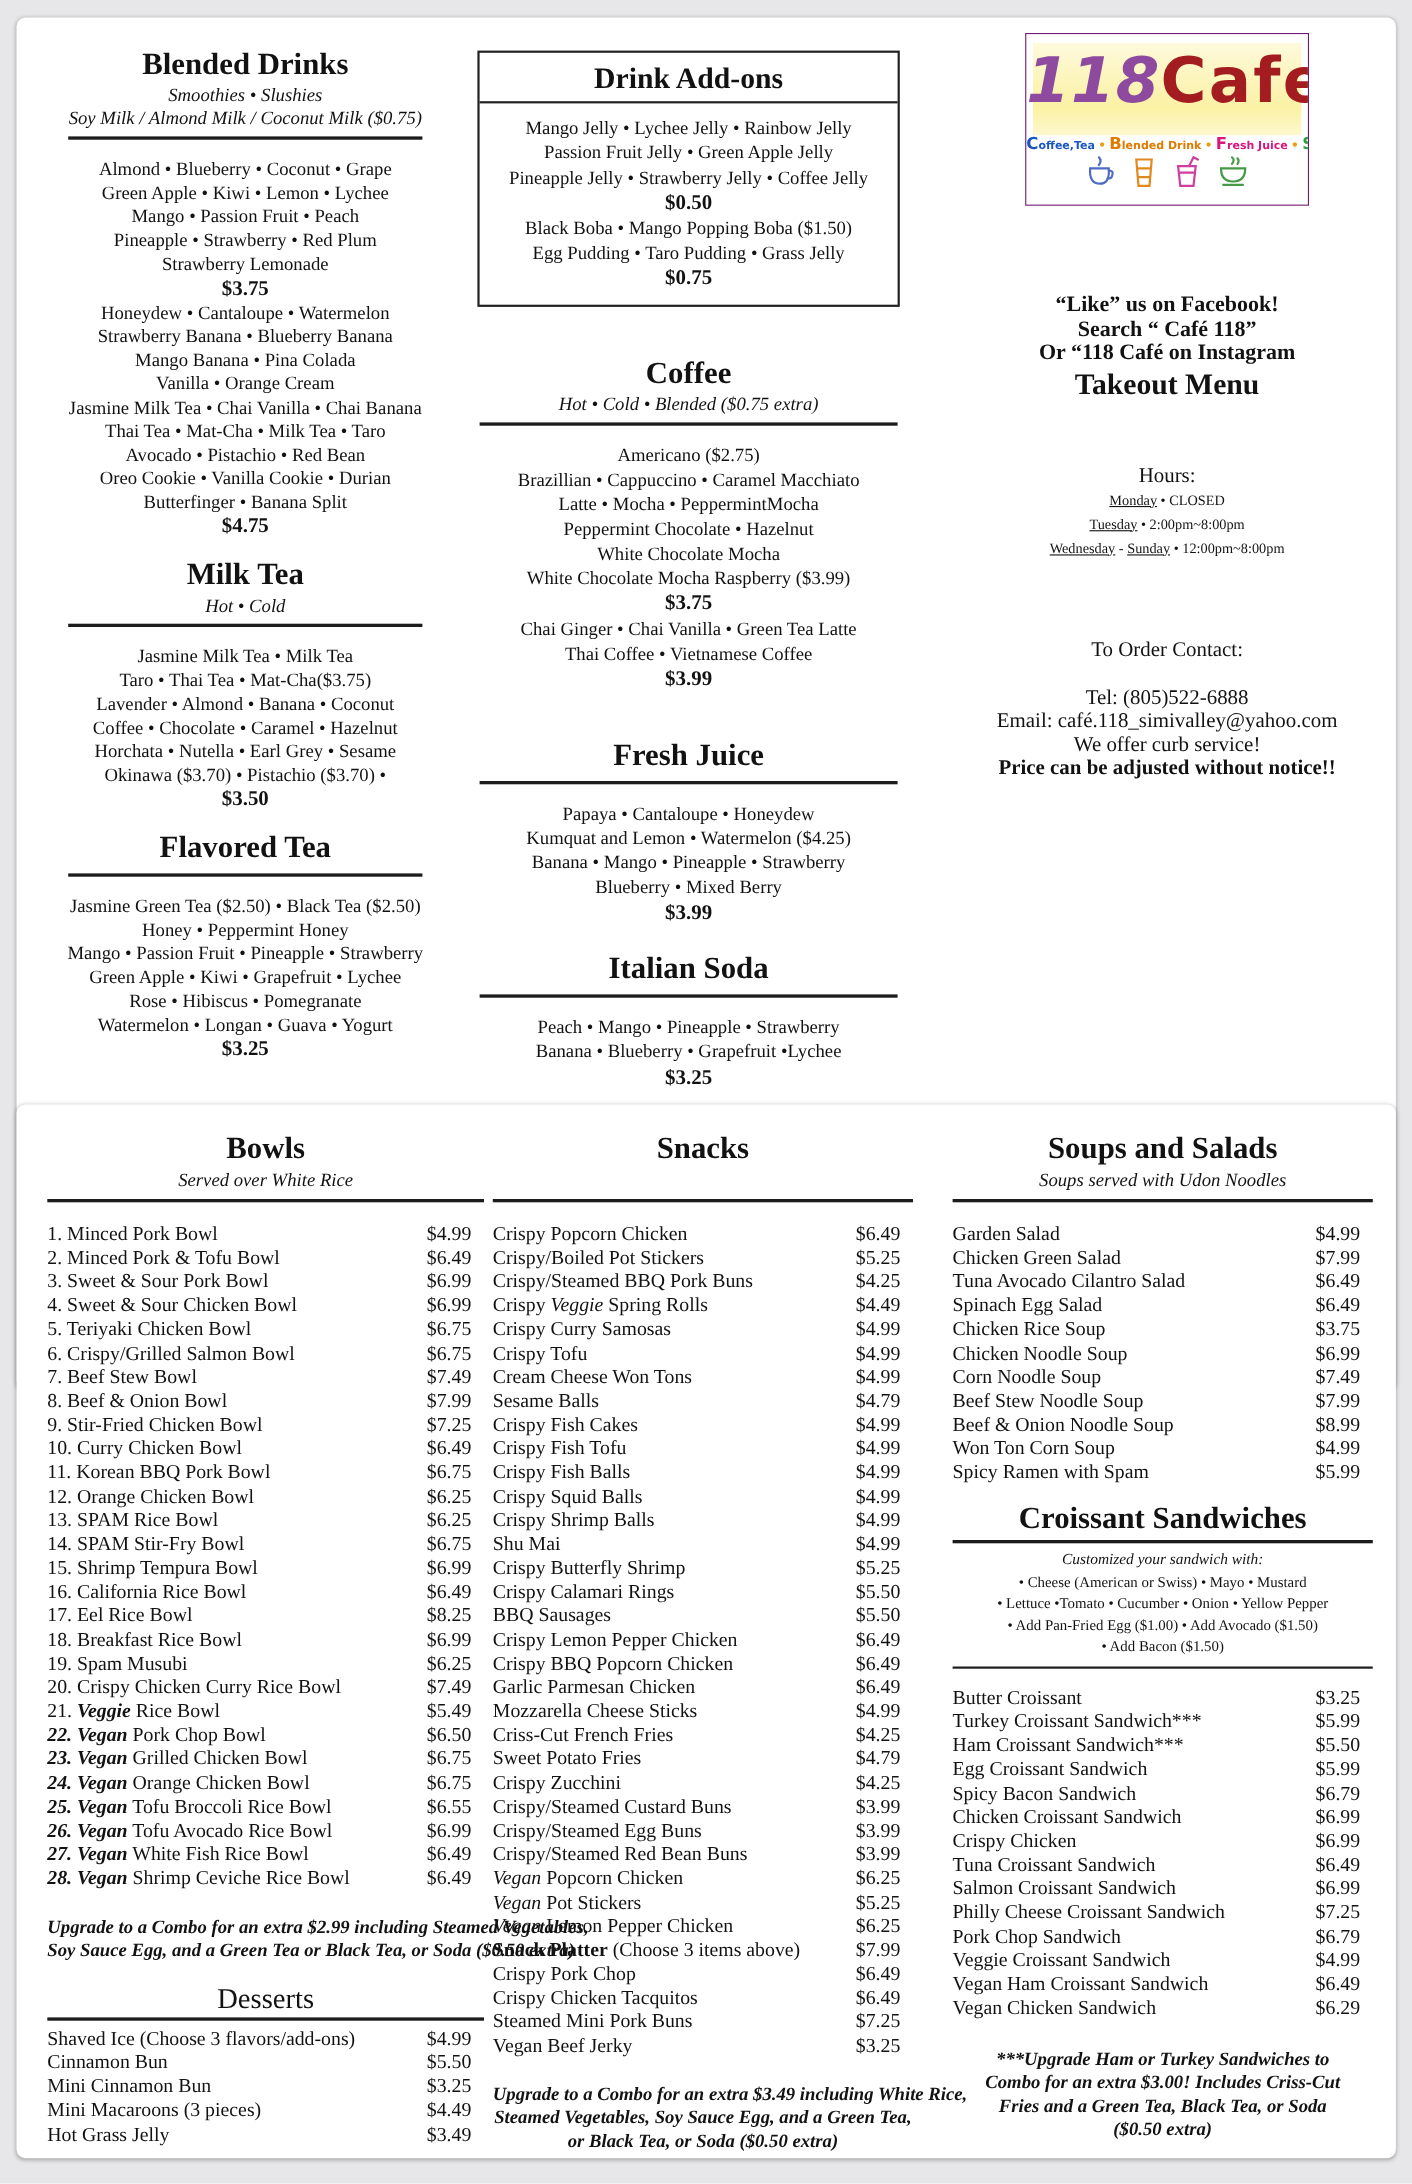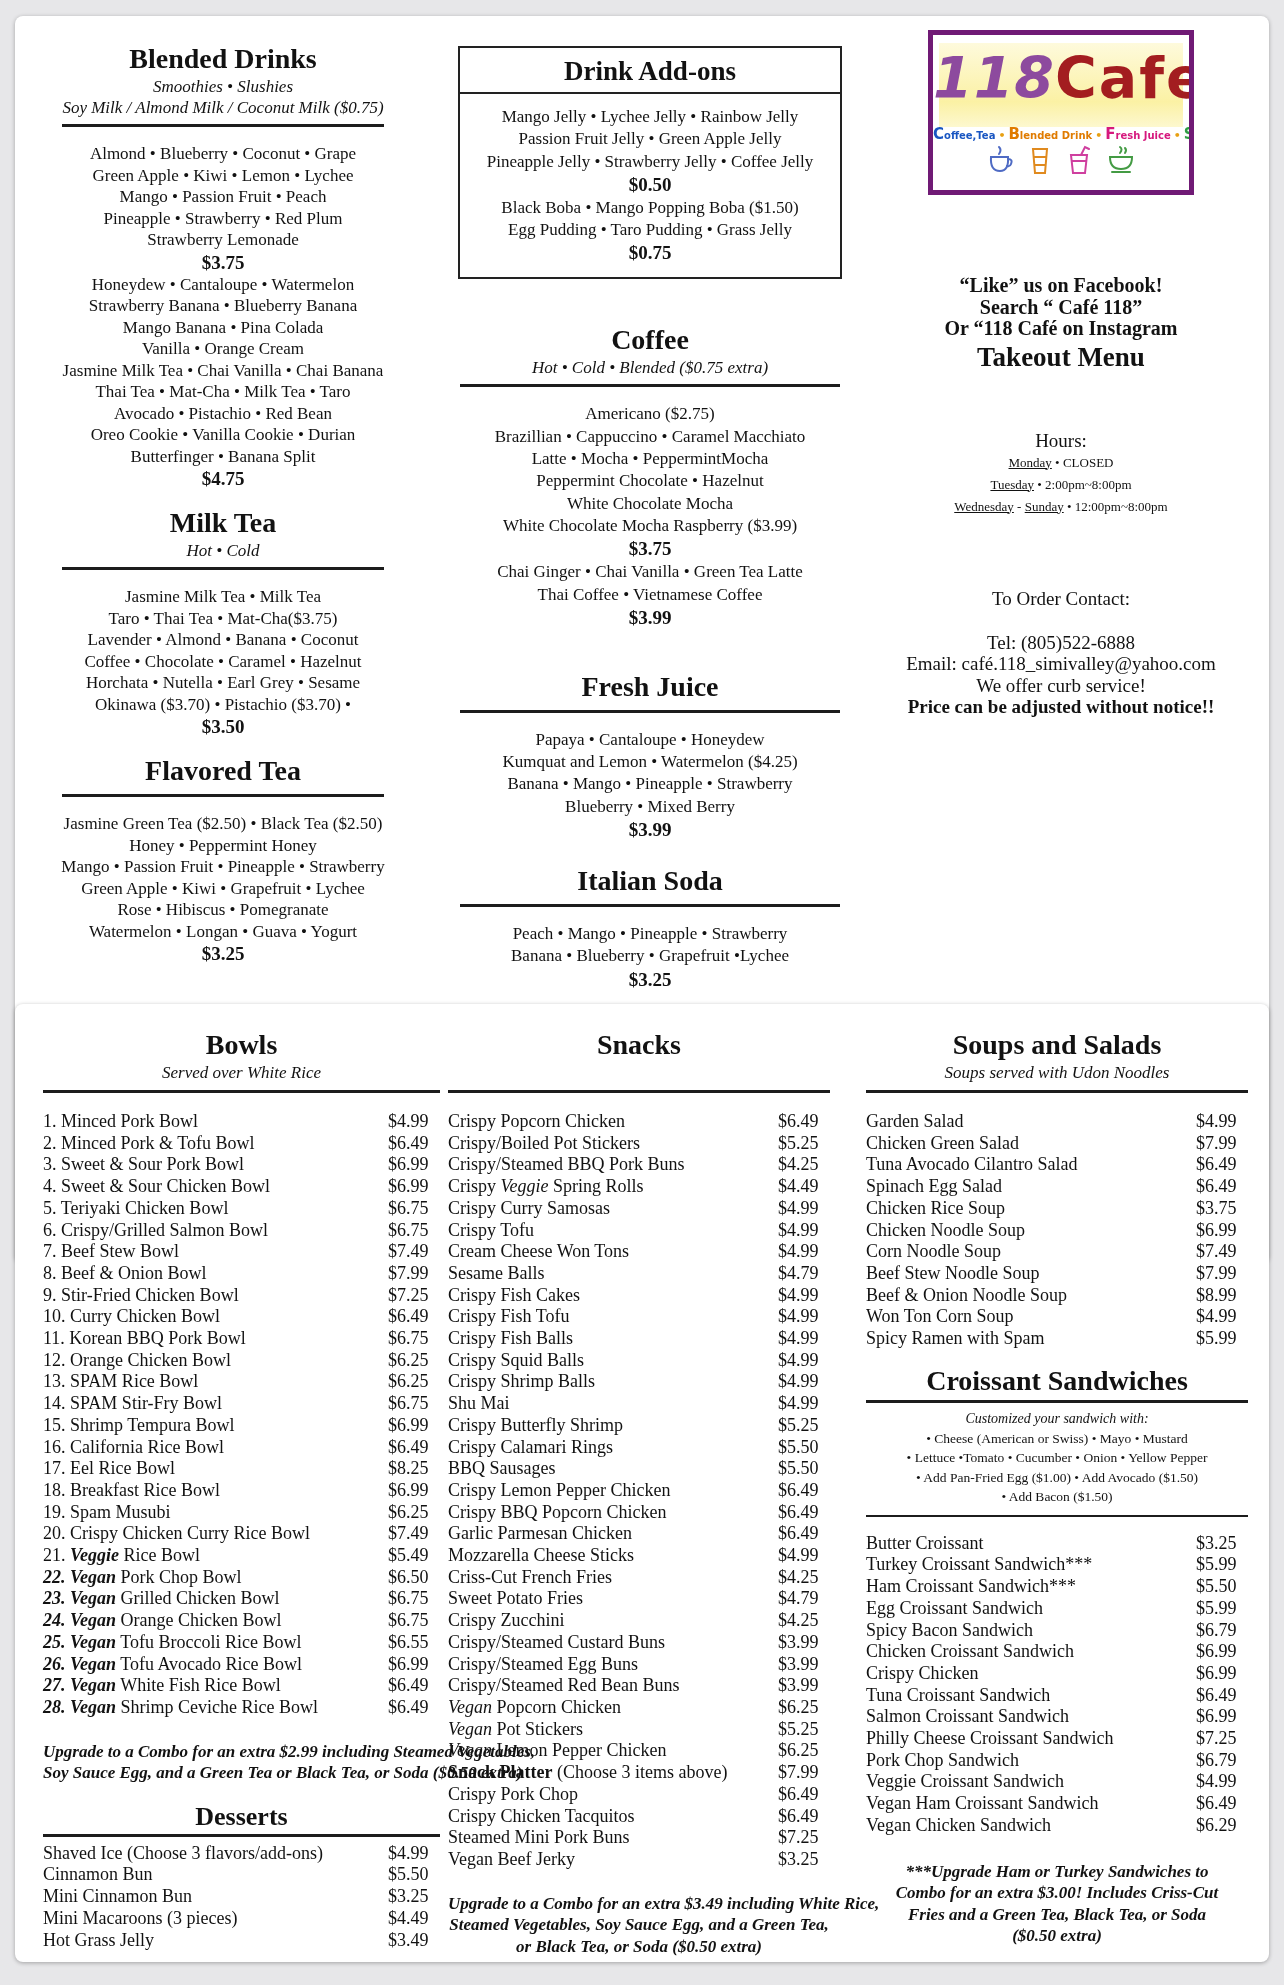--- a/index.html
+++ b/index.html
@@ -7,21 +7,21 @@
     width:1284px;height:1985px;position:relative;overflow:hidden;
     background:#e7e7e9;color:#121212;
     font-family:"Liberation Serif", serif;
   }
   .card{position:absolute;left:15px;width:1254px;background:#ffffff;border-radius:8px;
         box-shadow:0 1px 4px rgba(0,0,0,.30);}
   #page1{top:16px;height:1247px;}
   #page2{top:1004px;height:958px;}
   .tcol,.bcol{position:absolute;top:0;}
   #t1{left:25px;width:366px;padding-top:26px;}
-  #t2{left:428px;width:414px;padding-top:30px;}
+  #t2{left:404px;width:414px;padding-top:30px;}
   #t3{left:851px;width:390px;padding-top:14px;text-align:center;}
   #b1{left:28px;width:397px;padding-top:24px;}
   #b2{left:433px;width:382px;padding-top:24px;}
   #b3{left:851px;width:382px;padding-top:24px;}
 
   .sec-title{font-size:28px;line-height:34px;font-weight:bold;text-align:center;margin:0;}
   .sec-sub{font-size:17px;line-height:21px;font-style:italic;text-align:center;font-family:Liberation Serif, serif;}
   .rule{height:0;border-bottom:3px solid #1c1c1c;margin:6px auto 0;width:88%;}
   #t2 .rule{width:92%;}
   .groups{margin-top:16px;}
@@ -35,21 +35,21 @@
   #t2 .sec-soda{margin-top:22px;}
   #t1 .sec-flav{margin-top:16px;}
 
   .addon-box{width:380px;margin:0 auto;border:2.5px solid #222;}
   .box-title{border-bottom:2.5px solid #222;padding:7px 0 5px;font-size:27px;line-height:32px;
              font-weight:bold;text-align:center;margin:0;}
   .box-body{padding:12px 2px;}
   .box-body .groups{margin-top:0;}
 
   
-  .logo-box{width:256px;height:155px;margin:0 auto;background:#fff;border:5px solid #701a75;
+  .logo-box{width:256px;height:155px;margin:0 auto;background:#fff;border:1px solid #701a75;
             position:relative;overflow:hidden;}
   .logo-band{position:absolute;left:6px;right:6px;top:8px;height:84px;
              background:linear-gradient(#fefadc 0%,#fbf1a4 70%,#fdf8cf 100%);}
   .logo-word{position:relative;text-align:center;margin-top:10px;
              font-family:"DejaVu Sans", sans-serif;font-weight:bold;}
   .l118{font-size:57px;font-style:italic;letter-spacing:1px;}
   .lcafe{font-size:57px;letter-spacing:2px;}
   .logo-tagline{position:relative;margin-top:14px;font-family:"DejaVu Sans", sans-serif;
                 font-weight:bold;font-size:10px;white-space:nowrap;text-align:center;}
   .tl-cap{font-size:15px;}
@@ -73,21 +73,21 @@
   
   .bhead{position:relative;height:65px;}
   .bhead .rule{width:100%;position:absolute;bottom:0;left:0;}
   .items{margin-top:18px;}
   .irow{display:flex;justify-content:space-between;font-size:18px;line-height:21.7px;}
   .iname{white-space:nowrap;}
   .iprice{width:52px;text-align:left;white-space:nowrap;}
   .note{font-weight:bold;font-style:italic;text-align:center;}
   .note-sm{margin-top:22px;font-size:13.5px;line-height:21px;}
   .note-md{margin-top:24px;font-size:15px;line-height:22px;}
-  .d-title{font-size:26px;line-height:30px;font-weight:bold;text-align:center;margin:18px 0 0;}
+  .d-title{font-size:26px;line-height:30px;font-weight:normal;text-align:center;margin:18px 0 0;}
   .d-rule{width:100%;border-bottom:3px solid #1c1c1c;margin-top:2px;}
   .d-items{margin-top:6px;}
   .cr-title{font-size:28px;line-height:34px;font-weight:bold;text-align:center;margin:14px 0 0;}
   .cr-rule{width:100%;border-bottom:3px solid #1c1c1c;margin-top:2px;}
   .custom{padding-top:6px;text-align:center;}
   .custom-head{font-size:14px;line-height:20px;font-style:italic;}
   .custom .mline{font-size:13.5px;line-height:19.5px;}
   .cr-rule2{width:100%;border-bottom:2.5px solid #1c1c1c;margin-top:8px;}
   .cr-items{margin-top:16px;}
 

